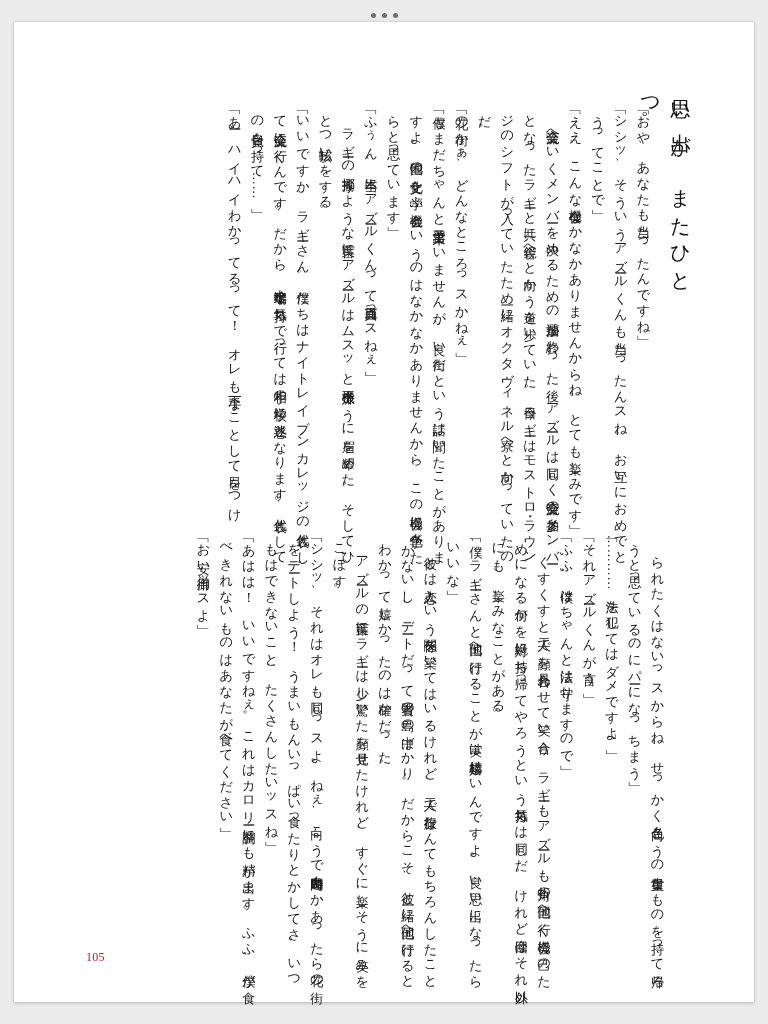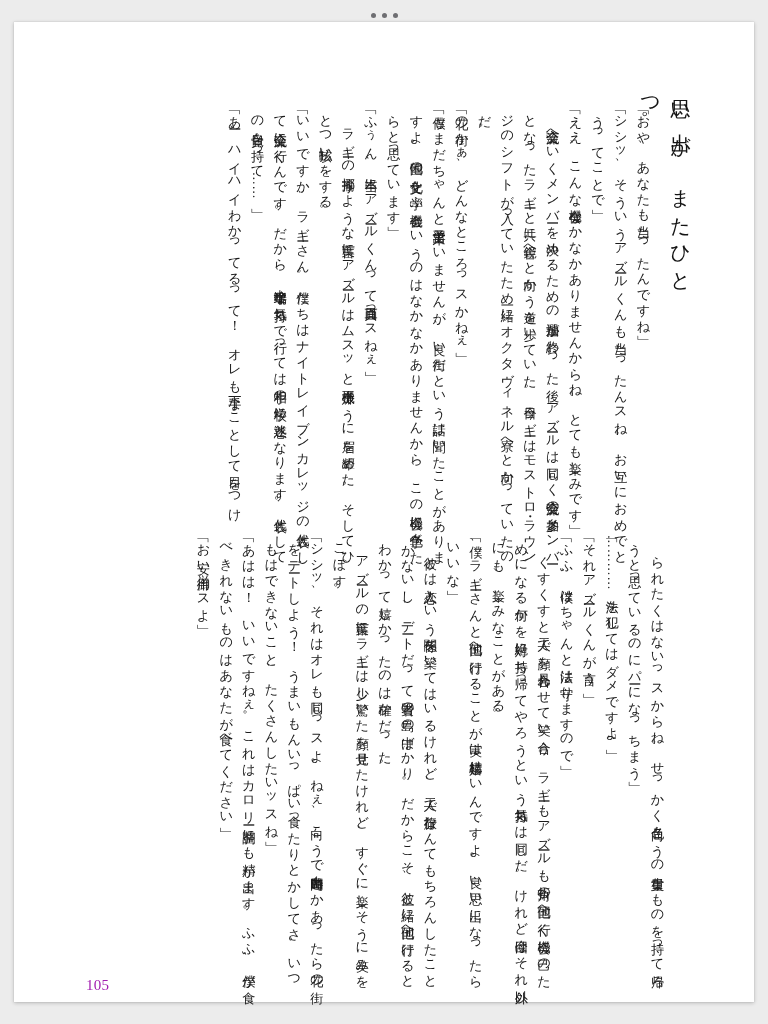--- a/index.html
+++ b/index.html
@@ -95,24 +95,24 @@
     margin: 0;
     padding: 0;
     text-indent: 1em;
   }
   .vblock p.noindent { text-indent: 0; }
 
   
   #page-number {
     position: absolute;
     left: 72px;
-    top: 955px;
+    top: 928px;
     font-family: "Liberation Serif", "DejaVu Serif", serif;
-    font-size: 15px;
-    color: #a21caf;
+    font-size: 12px;
+    color: #b91c1c;
     letter-spacing: 0.02em;
   }
 </style>
 </head>
 <body>
 
 <div id="viewport">
 
   <div id="handle">
     <span class="dot"></span>

